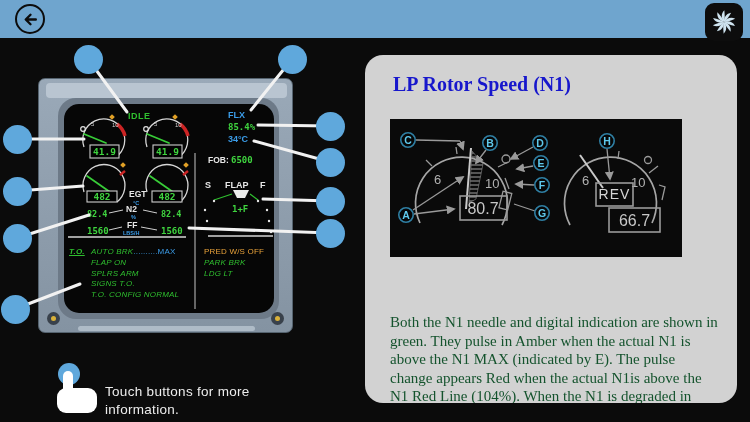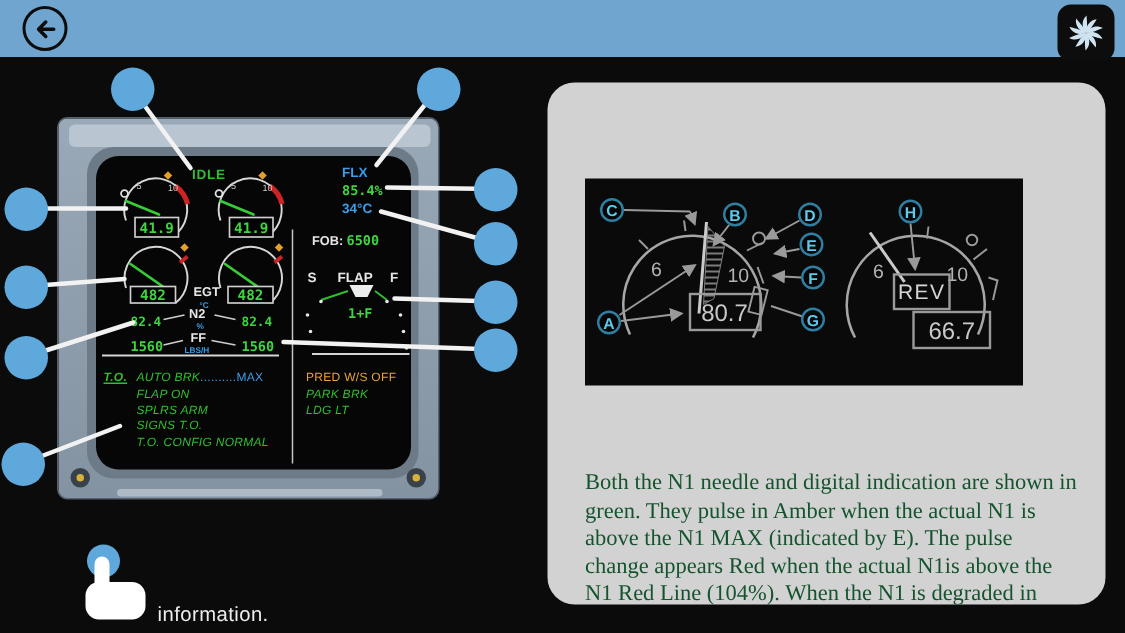--- a/index.html
+++ b/index.html
@@ -245,23 +245,25 @@
   <div class="tbtn" style="left:3px;top:224px;"></div>
   <div class="tbtn" style="left:1px;top:295px;"></div>
   <div class="tbtn" style="left:316px;top:112px;"></div>
   <div class="tbtn" style="left:316px;top:148px;"></div>
   <div class="tbtn" style="left:316px;top:187px;"></div>
   <div class="tbtn" style="left:316px;top:219px;"></div>
 
   <div class="hand-circle"></div>
   <div class="hand-finger"></div>
   <div class="hand-palm"></div>
+  <div class="hint-line" style="left:105px;top:384px;">Touch buttons for more</div>
   <div class="hint-line" style="left:105px;top:402px;">information.</div>
 
   <div class="panel">
+    <div class="panel-title">LP Rotor Speed (N1)</div>
 
     <div class="dia-img">
       <svg width="292" height="138" viewBox="0 0 292 138">
         <defs>
           <pattern id="hatch" width="4" height="4" patternUnits="userSpaceOnUse">
             <line x1="0" y1="2" x2="4" y2="2" stroke="#a0a0a0" stroke-width="1"></line>
           </pattern>
           <marker id="arr" viewBox="0 0 10 10" refX="8" refY="5" markerWidth="7" markerHeight="7" orient="auto-start-reverse">
             <path d="M0,0 L10,5 L0,10 z" fill="#9a9a9a"></path>
           </marker>

